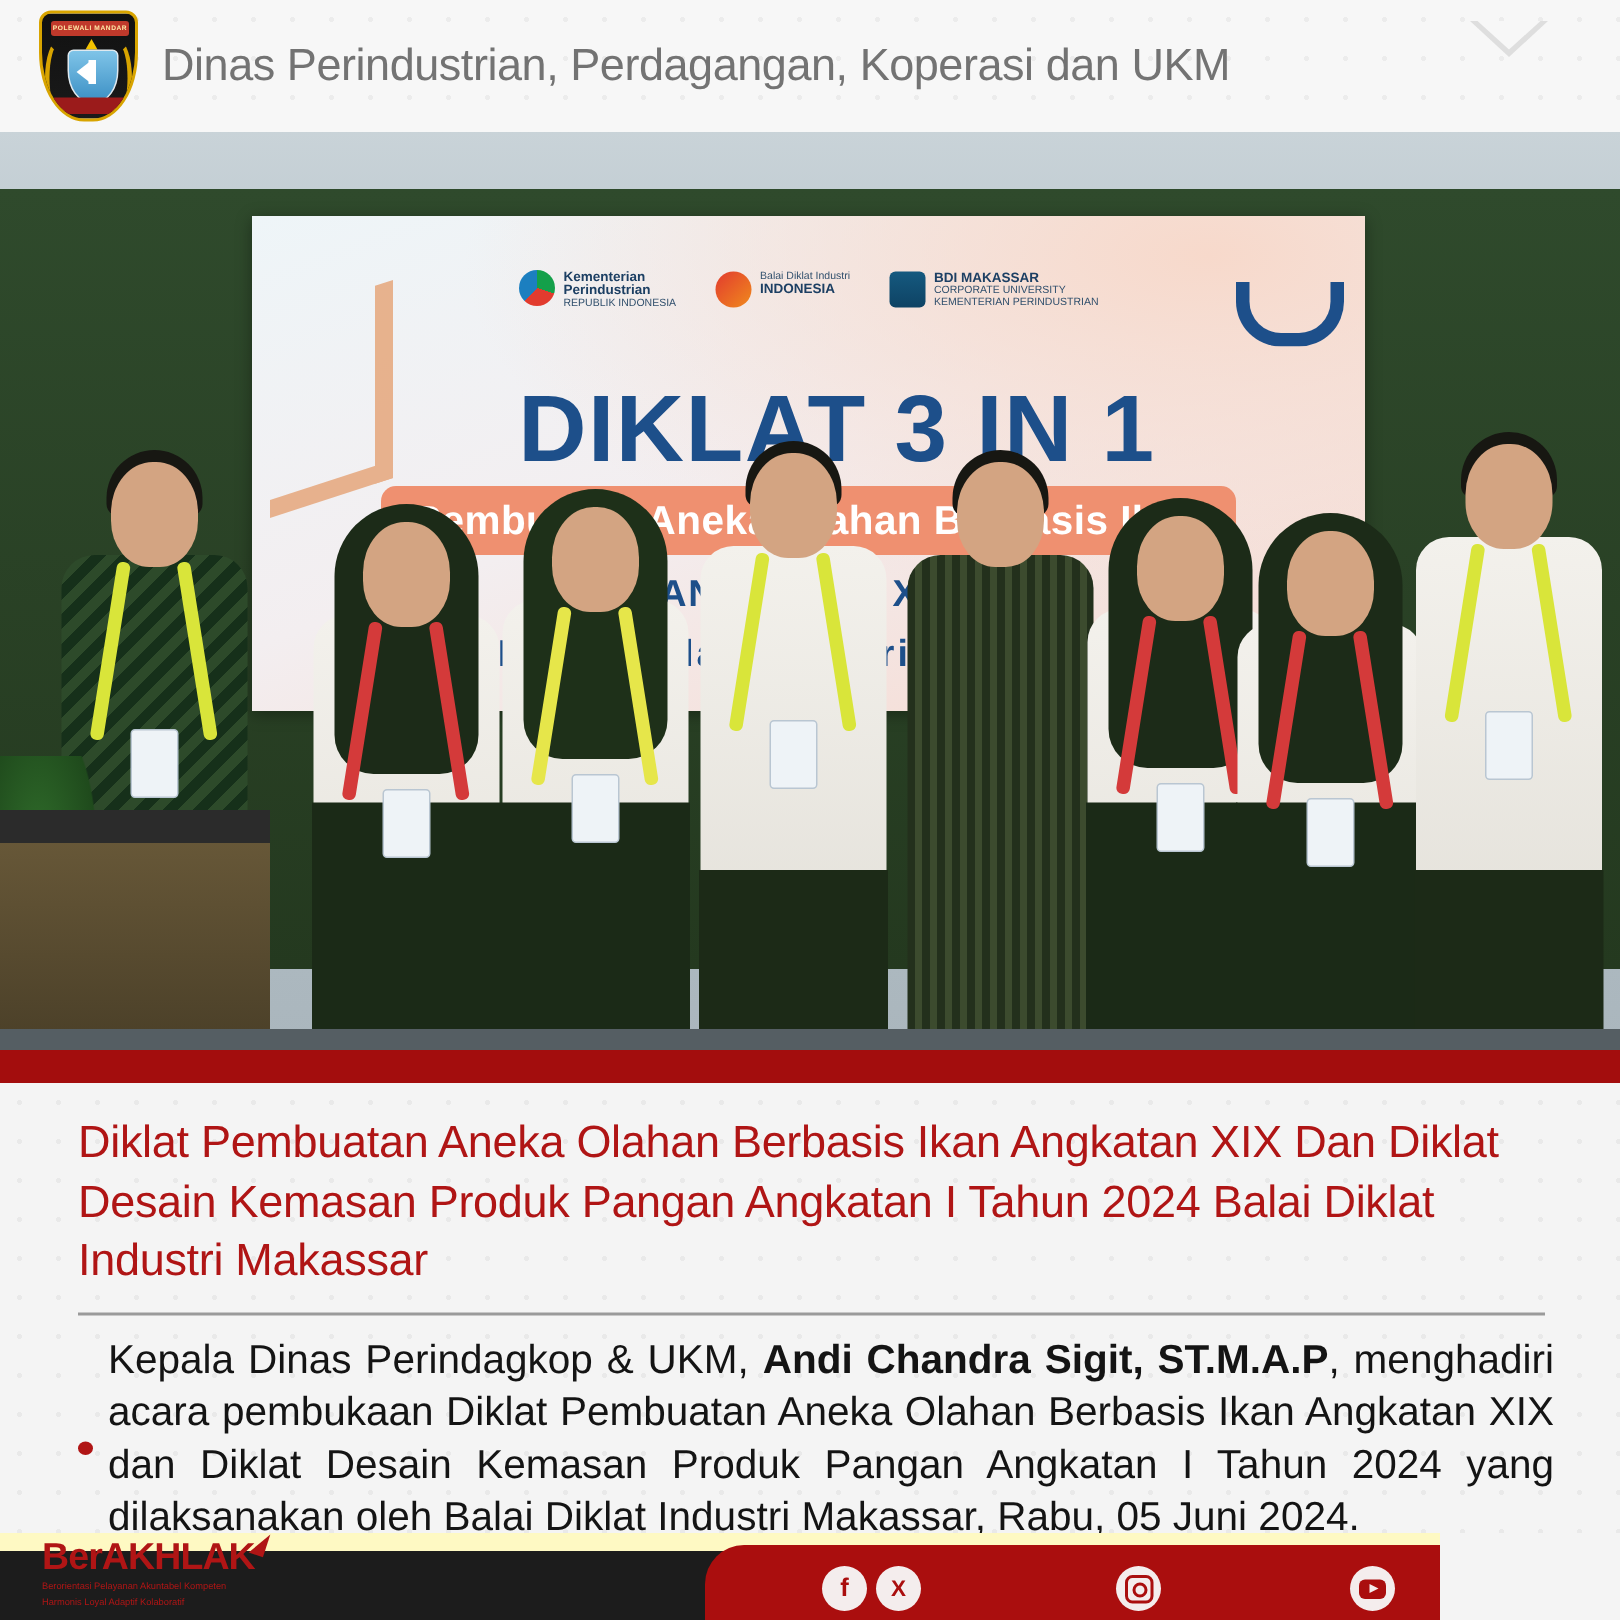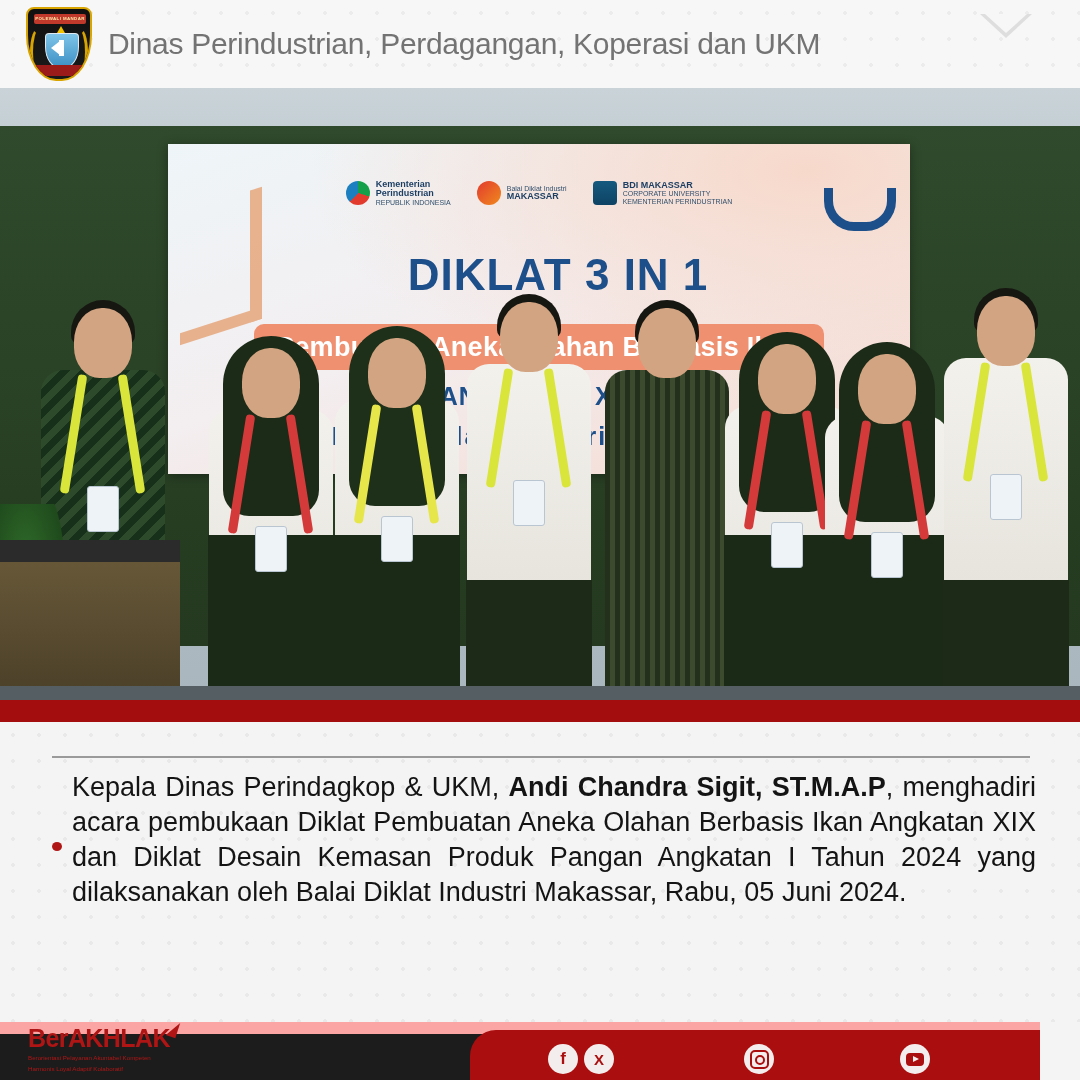--- a/index.html
+++ b/index.html
@@ -125,30 +125,30 @@
     position:absolute;left:168px;top:56px;width:742px;height:330px;
     background:
       radial-gradient(ellipse at 86% 8%, #f7d9cb 0%, rgba(247,217,203,0) 55%),
       linear-gradient(160deg,#eef5f8 0%, #f3eef0 48%, #f6d9cf 100%);
     box-shadow:0 2px 10px rgba(0,0,0,.35);
   }
   .bn-logos{
     position:absolute;left:0;right:0;top:36px;
     display:flex;justify-content:center;align-items:center;gap:26px;
   }
-  .lg{display:flex;align-items:center;gap:6px;}
+  .lg{display:flex;gap:6px;}
   .lg-mark{width:24px;height:24px;border-radius:4px;}
   .lg-kemen{background:conic-gradient(#14a04a 0 30%, #e23b2e 30% 62%, #1c7fc0 62% 100%);border-radius:50%;}
   .lg-bdi{background:linear-gradient(135deg,#e23b2e,#f08a1d);border-radius:50%;}
   .lg-bdim{background:linear-gradient(#15597f,#0e4364);}
   .lg-t1{font-size:9px;font-weight:bold;color:#1c3f63;line-height:1.05;}
   .lg-t2{font-size:7px;color:#31506d;line-height:1.05;}
   .bn-title{
     position:absolute;left:0;right:0;top:106px;text-align:center;
-    font-size:44px;font-weight:bold;color:#1d4f8a;letter-spacing:1px;
+    font-size:63px;font-weight:bold;color:#1d4f8a;letter-spacing:1px;
     font-family:"Liberation Sans", sans-serif;
     padding-left:38px;
   }
   .bn-sub{
     position:absolute;left:86px;top:180px;width:570px;height:46px;
     background:#ef9070;border-radius:10px;
   }
   .bn-sub span{
     display:block;line-height:46px;text-align:center;color:#fff;
     font-size:27px;font-weight:bold;letter-spacing:.3px;
@@ -253,22 +253,22 @@
     flex:0 0 10px;width:9px;height:9px;border-radius:50%;background:#b01515;margin-top:13px;
   }
   .para{
     color:#141414;font-size:27px;line-height:1.30;text-align:justify;
     font-family:"Liberation Sans", sans-serif;
   }
   .para b{font-weight:bold;}
 
   
   .footer{
-    position:absolute;left:0;top:1022px;width:1040px;height:58px;
-    background:#fca5a5;overflow:hidden;
+    position:absolute;left:0;top:1022px;width:960px;height:58px;
+    background:#fef9c3;overflow:hidden;
   }
   .blackwedge{
     position:absolute;left:-40px;top:12px;width:720px;height:70px;
     background:#1c1c1c;transform:skewX(-24deg);
   }
   .redblock{
     position:absolute;left:470px;top:8px;width:650px;height:70px;
     background:#aa0e0e;border-radius:26px 0 0 0;
   }
   .brandrow{
@@ -353,21 +353,21 @@
           <div>
             <div class="lg-t1">Kementerian</div>
             <div class="lg-t1">Perindustrian</div>
             <div class="lg-t2">REPUBLIK INDONESIA</div>
           </div>
         </div>
         <div class="lg">
           <div class="lg-mark lg-bdi"></div>
           <div>
             <div class="lg-t2">Balai Diklat Industri</div>
-            <div class="lg-t1">MAKASSAR</div>
+            <div class="lg-t1">INDONESIA</div>
           </div>
         </div>
         <div class="lg">
           <div class="lg-mark lg-bdim"></div>
           <div>
             <div class="lg-t1">BDI MAKASSAR</div>
             <div class="lg-t2">CORPORATE UNIVERSITY</div>
             <div class="lg-t2">KEMENTERIAN PERINDUSTRIAN</div>
           </div>
         </div>
@@ -457,20 +457,21 @@
       </div>
 
     <div class="photo-foot"></div>
   </div>
 
   <div class="redbar"></div>
 
   <div class="content">
     <div class="dots"></div>
     <div class="pad">
+      <div class="title">Diklat Pembuatan Aneka Olahan Berbasis Ikan Angkatan XIX Dan Diklat Desain Kemasan Produk Pangan Angkatan I Tahun 2024 Balai Diklat Industri Makassar</div>
       <div class="rule"></div>
       <div class="para-wrap">
         <div class="dot"></div>
         <div class="para">
           <span>Kepala Dinas Perindagkop &amp; UKM, </span><b>Andi Chandra Sigit, ST.M.A.P</b><span>, menghadiri acara pembukaan Diklat Pembuatan Aneka Olahan Berbasis Ikan Angkatan XIX dan Diklat Desain Kemasan Produk Pangan Angkatan I Tahun 2024 yang dilaksanakan oleh Balai Diklat Industri Makassar, Rabu, 05 Juni 2024.</span>
         </div>
       </div>
     </div>
   </div>
 

